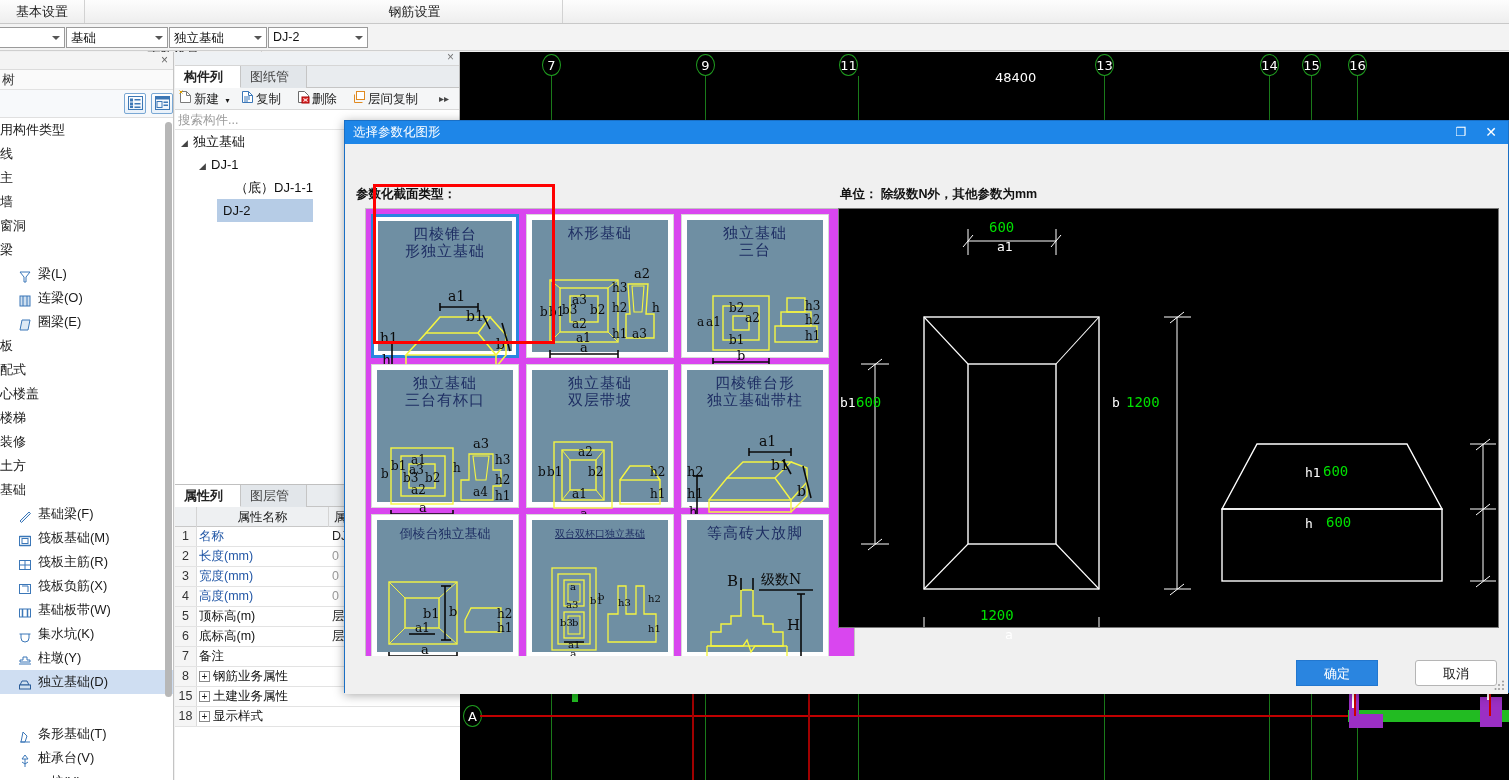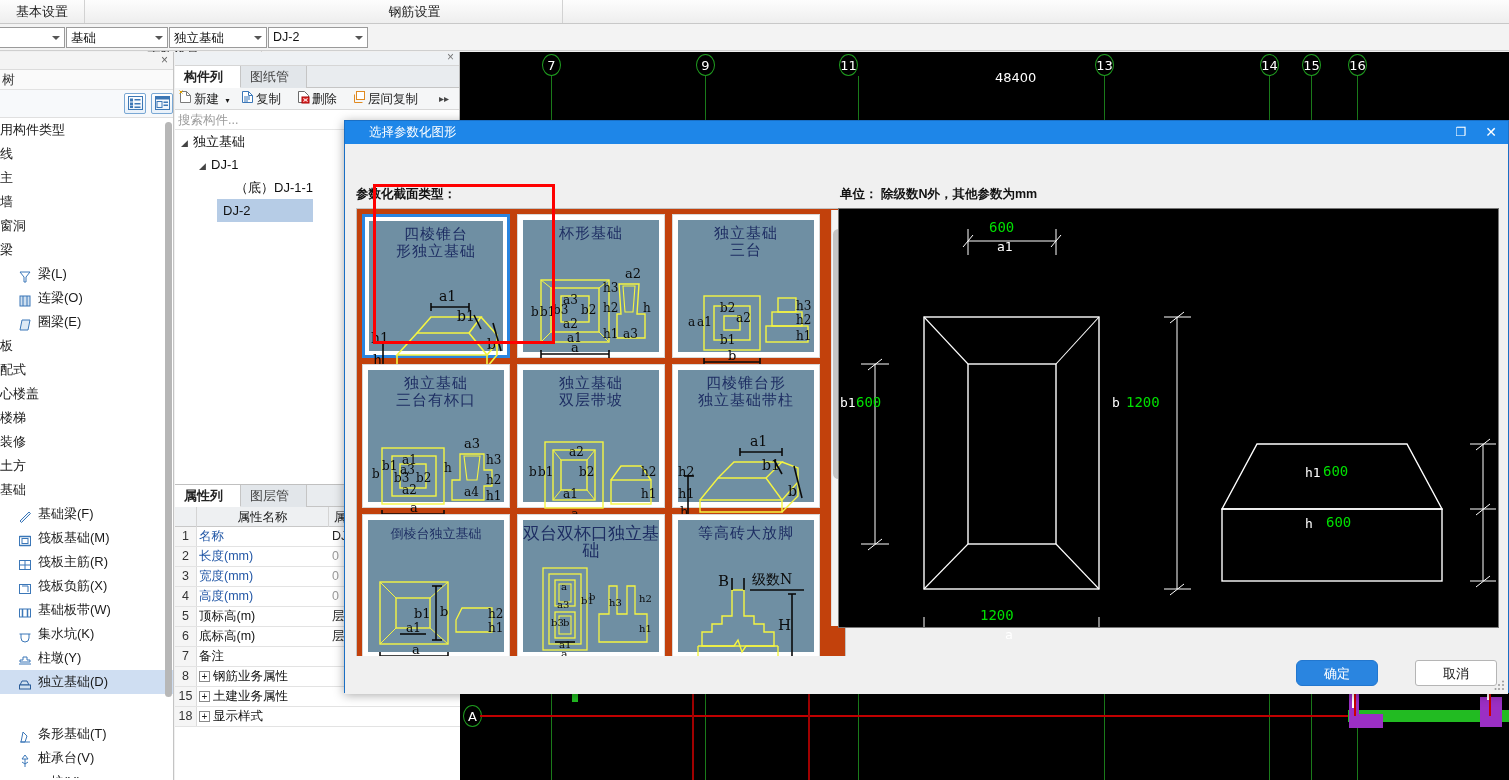--- a/index.html
+++ b/index.html
@@ -196,21 +196,21 @@
   .col-white  { position: absolute; background: #ffffff; }
 
   
   .dlg {
     position: absolute; left: 344px; top: 120px; width: 1165px; height: 573px;
     background: #f0f0f0; border: 1px solid #1a6fc4;
     box-shadow: 0 2px 10px rgba(0,0,0,.35);
   }
   .dlg-title {
     position: relative; height: 23px; background: #1e86e8; color: #fff;
-    font-size: 12.5px; line-height: 23px; padding-left: 24px;
+    font-size: 12.5px; line-height: 23px; padding-left: 8px;
   }
   .dlg-btn {
     position: absolute; top: 0; width: 30px; height: 23px;
     line-height: 23px; text-align: center; color: #fff; font-size: 12px;
   }
   .dlg-max { right: 32px; }
   .dlg-close { right: 2px; font-size: 14px; }
 
   .dlg-body { position: relative; height: 512px; }
   .lbl-section {
@@ -220,41 +220,41 @@
   .lbl-unit {
     position: absolute; left: 495px; top: 42px;
     font-size: 12.5px; color: #111; font-weight: bold; white-space: nowrap;
   }
   .red-box {
     position: absolute; left: 28px; top: 40px; width: 182px; height: 160px;
     border: 3px solid #ff0000; pointer-events: none; z-index: 30;
   }
 
   .tilepane {
-    position: absolute; left: 11px; top: 64px; width: 490px; height: 472px;
-    background: #c2410c; border: 1px solid #c2c2c2; overflow: hidden;
+    position: absolute; left: 20px; top: 64px; width: 490px; height: 472px;
+    background: #d946ef; border: 1px solid #c2c2c2; overflow: hidden;
   }
   .tile {
     position: absolute; width: 148px; height: 144px;
     border: 1px solid #d8d8d8; background: #ffffff;
   }
   .tile.selected { border: 3px solid #2a85e0; }
   .tile .inner {
     position: absolute; left: 5px; top: 5px; right: 5px; bottom: 5px;
     background: #6f8fa3;
   }
   .tile.selected .inner { left: 4px; top: 4px; right: 4px; bottom: 4px; }
   .tile .tlabel {
     position: absolute; left: 0; right: 0; top: 5px;
     text-align: center; color: #1e2e63; font-size: 15px;
     font-family: "DejaVu Serif", serif; line-height: 17px;
     letter-spacing: 1px;
   }
   .tile .tlabel.sm { font-size: 13px; letter-spacing: 0; }
-  .tile .tlabel.xs { font-size: 17px; letter-spacing: 0; }
+  .tile .tlabel.xs { font-size: 10px; letter-spacing: 0; text-decoration: underline; }
   .tile svg { position: absolute; left: 0; top: 0; }
 
   .tile-scroll-track {
     position: absolute; left: 474px; top: 1px; width: 14px; height: 416px;
     background: #f4f4f4; border-left: 1px solid #e0e0e0;
   }
   .tile-scroll-thumb {
     position: absolute; left: 476px; top: 20px; width: 11px; height: 250px;
     background: #c4c4c4; border-radius: 6px;
   }
@@ -269,21 +269,21 @@
   }
   .pv-dim-white {
     position: absolute; color: #ffffff; font-size: 13px;
     font-family: "DejaVu Sans Mono", monospace; white-space: nowrap;
   }
 
   .dlg-foot { position: relative; height: 38px; background: #f0f0f0; }
   .btn-ok {
     position: absolute; right: 130px; top: 4px; width: 82px; height: 26px;
     background: #2a85e0; color: #fff; border: 1px solid #2277cf;
-    border-radius: 6px; font-size: 13px; line-height: 25px; text-align: center;
+    border-radius: 0; font-size: 13px; line-height: 25px; text-align: center;
   }
   .btn-cancel {
     position: absolute; right: 11px; top: 4px; width: 82px; height: 26px;
     background: #ffffff; color: #111; border: 1px solid #b5b5b5;
     border-radius: 3px; font-size: 13px; line-height: 25px; text-align: center;
   }
   .resize-grip {
     position: absolute; right: 2px; bottom: 2px; width: 12px; height: 12px;
   }
 </style>

